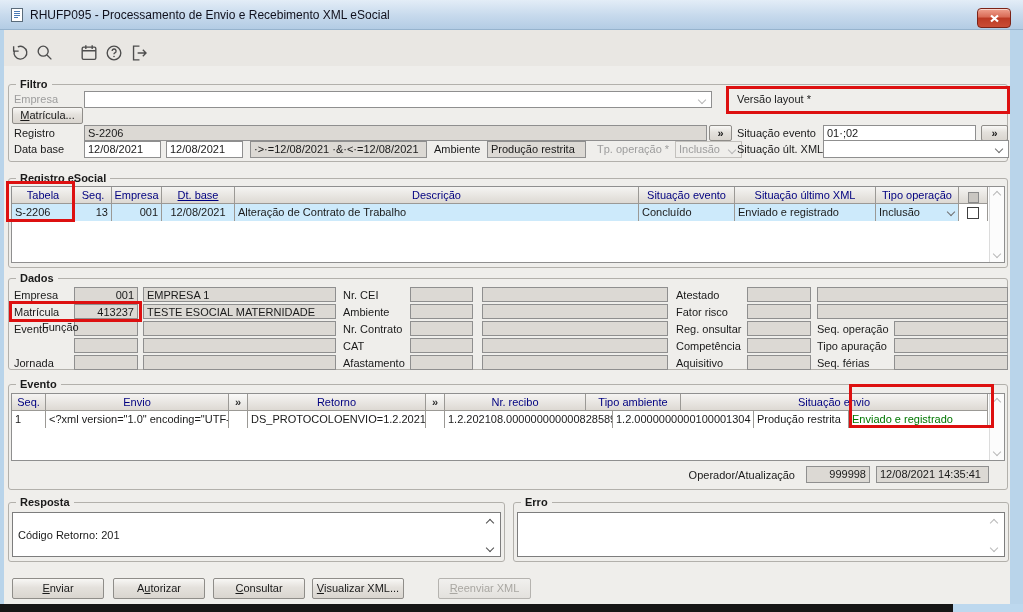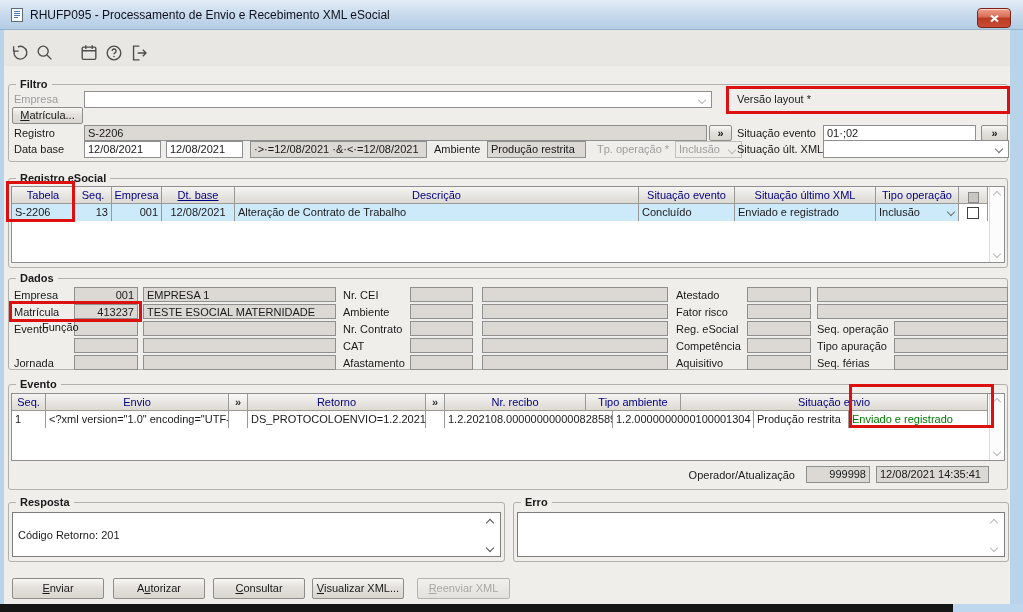--- a/index.html
+++ b/index.html
@@ -31,21 +31,21 @@
   .fld.w{background:#fff;}
   .fld.r{text-align:right;}
   .fld.dis{background:#efeeeb;border-color:#c3c1bd;color:#9d9d9d;}
   .chev{position:absolute;right:6px;top:5px;width:6px;height:6px;
         border-right:1.4px solid #6f6f6f;border-bottom:1.4px solid #6f6f6f;transform:rotate(45deg);}
   .chev.lt{border-color:#b7b7b7;}
   .btn{position:absolute;border:1px solid #8f8d89;border-radius:2px;text-align:center;
        background:linear-gradient(#f8f7f5,#e4e1dc 45%,#d9d5cf);line-height:17px;white-space:nowrap;}
   .btn u{text-decoration:underline;}
   .btn.big{height:21px;line-height:19px;}
-  .btn.dis{color:#a9a7a2;background:linear-gradient(#f1f0ee,#e3e1dd);border-color:#b5b3af;}
+  .btn.dis{color:#a9a7a2;background:linear-gradient(#f1f0ee,#e3e1dd);border-color:#b5b3af;margin-left:21px;}
   .xb{font-weight:bold;line-height:14px;}
   
   .grid{position:absolute;background:#fff;border:1px solid #8f8f8f;}
   .ghr{display:flex;height:17px;width:calc(100% - 16px);}
   .gh{flex:none;background:linear-gradient(#f5f4f2,#ddd9d3);border-right:1px solid #9b9995;
       border-bottom:1px solid #9b9995;color:#000080;line-height:16px;text-align:center;
       overflow:hidden;white-space:nowrap;position:relative;}
   .gh.flex{flex:1;}
   .gh.btn-h{background:linear-gradient(#fafaf9,#e3e0db);font-weight:bold;color:#303030;}
   .gdr{display:flex;height:17px;width:calc(100% - 16px);}
@@ -230,21 +230,21 @@
   <div class="fld" style="left:410px;top:338px;width:63px;height:15px;"></div>
   <div class="fld" style="left:482px;top:338px;width:186px;height:15px;"></div>
   <span class="lbl" style="left:343px;top:356px;">Afastamento</span>
   <div class="fld" style="left:410px;top:355px;width:63px;height:15px;"></div>
   <div class="fld" style="left:482px;top:355px;width:186px;height:15px;"></div>
 
   <span class="lbl" style="left:676px;top:288px;">Atestado</span>
   <div class="fld" style="left:747px;top:287px;width:64px;height:15px;"></div>
   <span class="lbl" style="left:676px;top:305px;">Fator risco</span>
   <div class="fld" style="left:747px;top:304px;width:64px;height:15px;"></div>
-  <span class="lbl" style="left:676px;top:322px;">Reg. eSocial</span>
+  <span class="lbl" style="left:676px;top:322px;">Reg. onsultar</span>
   <div class="fld" style="left:747px;top:321px;width:64px;height:15px;"></div>
   <span class="lbl" style="left:676px;top:339px;">Competência</span>
   <div class="fld" style="left:747px;top:338px;width:64px;height:15px;"></div>
   <span class="lbl" style="left:676px;top:356px;">Aquisitivo</span>
   <div class="fld" style="left:747px;top:355px;width:64px;height:15px;"></div>
 
   <div class="fld" style="left:817px;top:287px;width:191px;height:15px;"></div>
   <div class="fld" style="left:817px;top:304px;width:191px;height:15px;"></div>
   <span class="lbl" style="left:817px;top:322px;">Seq. operação</span>
   <div class="fld" style="left:894px;top:321px;width:114px;height:15px;"></div>

